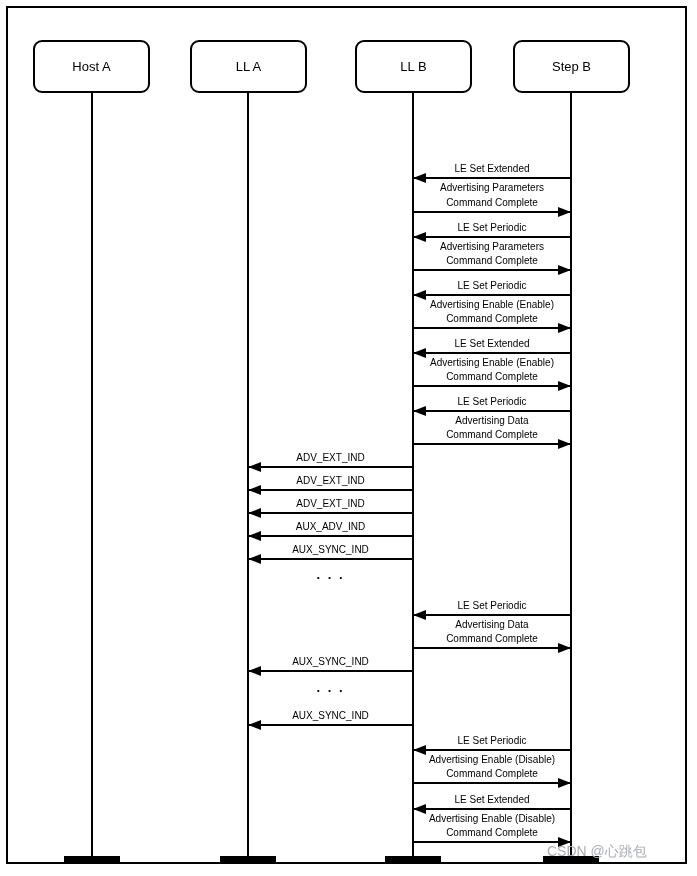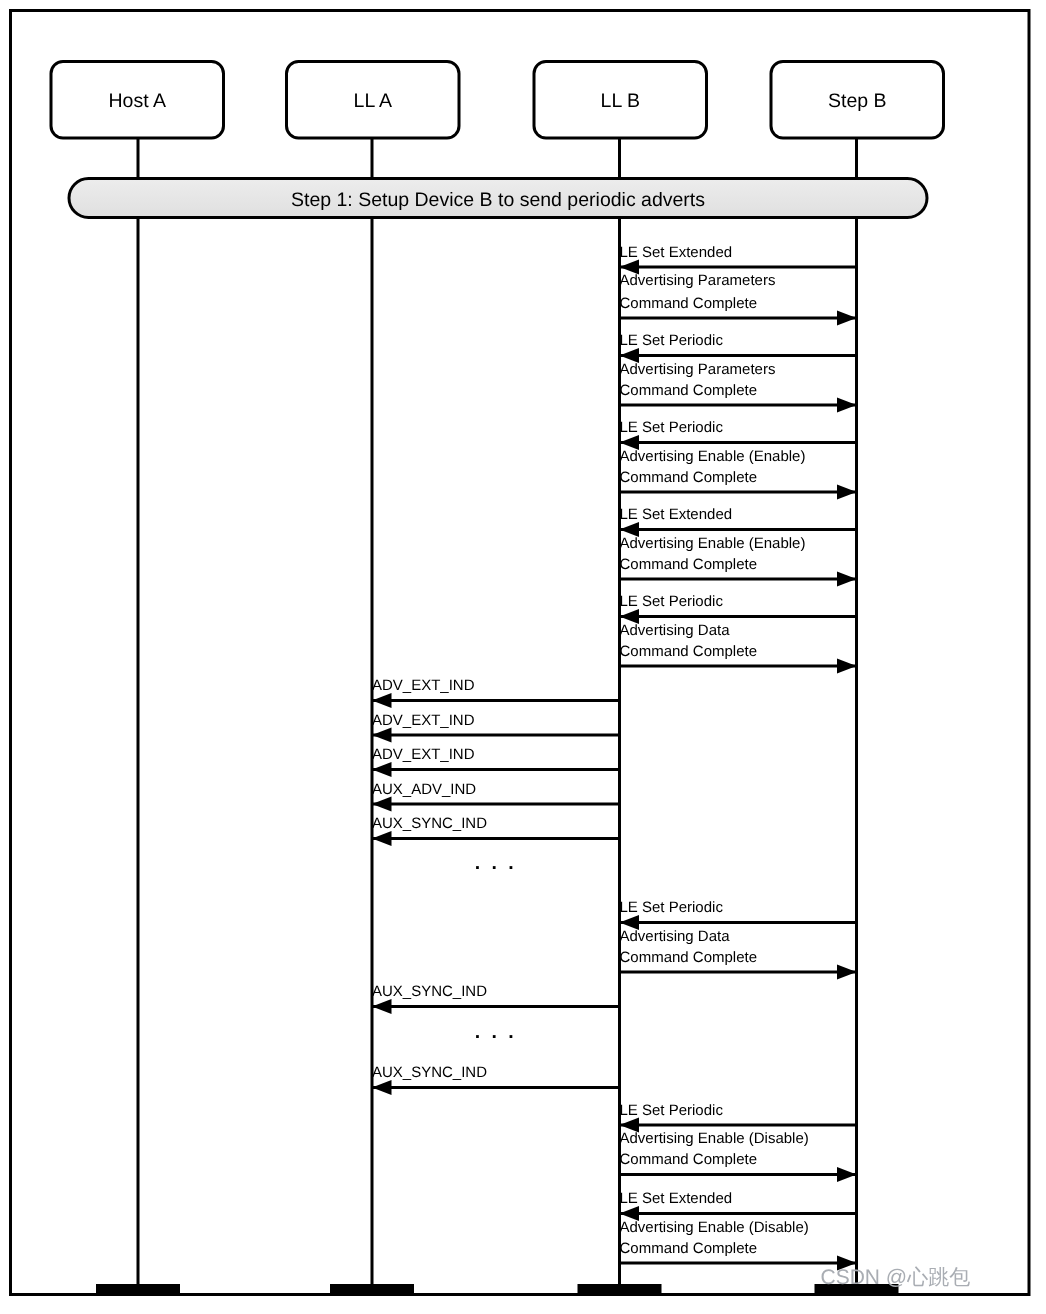--- a/index.html
+++ b/index.html
@@ -22,21 +22,21 @@
     position:absolute; left:45px; top:118px; width:574px; height:28px;
     box-sizing:border-box; background:linear-gradient(#ececec,#e0e0e0);
     border:2px solid #000; border-radius:16px; display:flex;
     align-items:center; justify-content:center; font-size:13px; z-index:5;
   }
   .msg-line { position:absolute; height:2px; background:#000; z-index:2; }
   .msg-head { position:absolute; width:0; height:0; z-index:3; }
   .msg-head.left  { border-top:5px solid transparent; border-bottom:5px solid transparent; border-right:13px solid #000; }
   .msg-head.right { border-top:5px solid transparent; border-bottom:5px solid transparent; border-left:13px solid #000; }
   .msg-label {
-    position:absolute; font-size:10px; line-height:13px;
+    position:absolute; text-align:center; font-size:10px; line-height:13px;
     white-space:nowrap; z-index:3;
   }
   .ellipsis {
     position:absolute; text-align:center; font-size:13px; font-weight:bold;
     letter-spacing:2px; z-index:3;
   }
   .watermark {
     position:absolute; left:547px; top:843px; font-size:14px;
     color:#a9adb3; z-index:6; white-space:nowrap;
   }
@@ -63,23 +63,20 @@
       <div class="actor-box" style="left: 190px; top: 40px; width: 117px; height: 53px;">
         <div>LL A</div>
       </div>
       <div class="actor-box" style="left: 355px; top: 40px; width: 117px; height: 53px;">
         <div>LL B</div>
       </div>
       <div class="actor-box" style="left: 513px; top: 40px; width: 117px; height: 53px;">
         <div>Step B</div>
       </div>
     </div>
-  <div class="banner">
-    <span>Step 1: Setup Device B to send periodic adverts</span>
-  </div>
   <div id="messages-layer">
       <div class="msg-line" style="left: 413px; top: 177px; width: 158px;"></div>
       <div class="msg-head left" style="top: 173px; left: 413px;"></div>
       <div class="msg-label" style="left: 413px; width: 158px; top: 162px;">LE Set Extended</div>
       <div class="msg-label" style="left: 413px; width: 158px; top: 181px;">Advertising Parameters</div>
       <div class="msg-line" style="left: 413px; top: 211px; width: 158px;"></div>
       <div class="msg-head right" style="top: 207px; left: 558px;"></div>
       <div class="msg-label" style="left: 413px; width: 158px; top: 196px;">Command Complete</div>
       <div class="msg-line" style="left: 413px; top: 236px; width: 158px;"></div>
       <div class="msg-head left" style="top: 232px; left: 413px;"></div>

